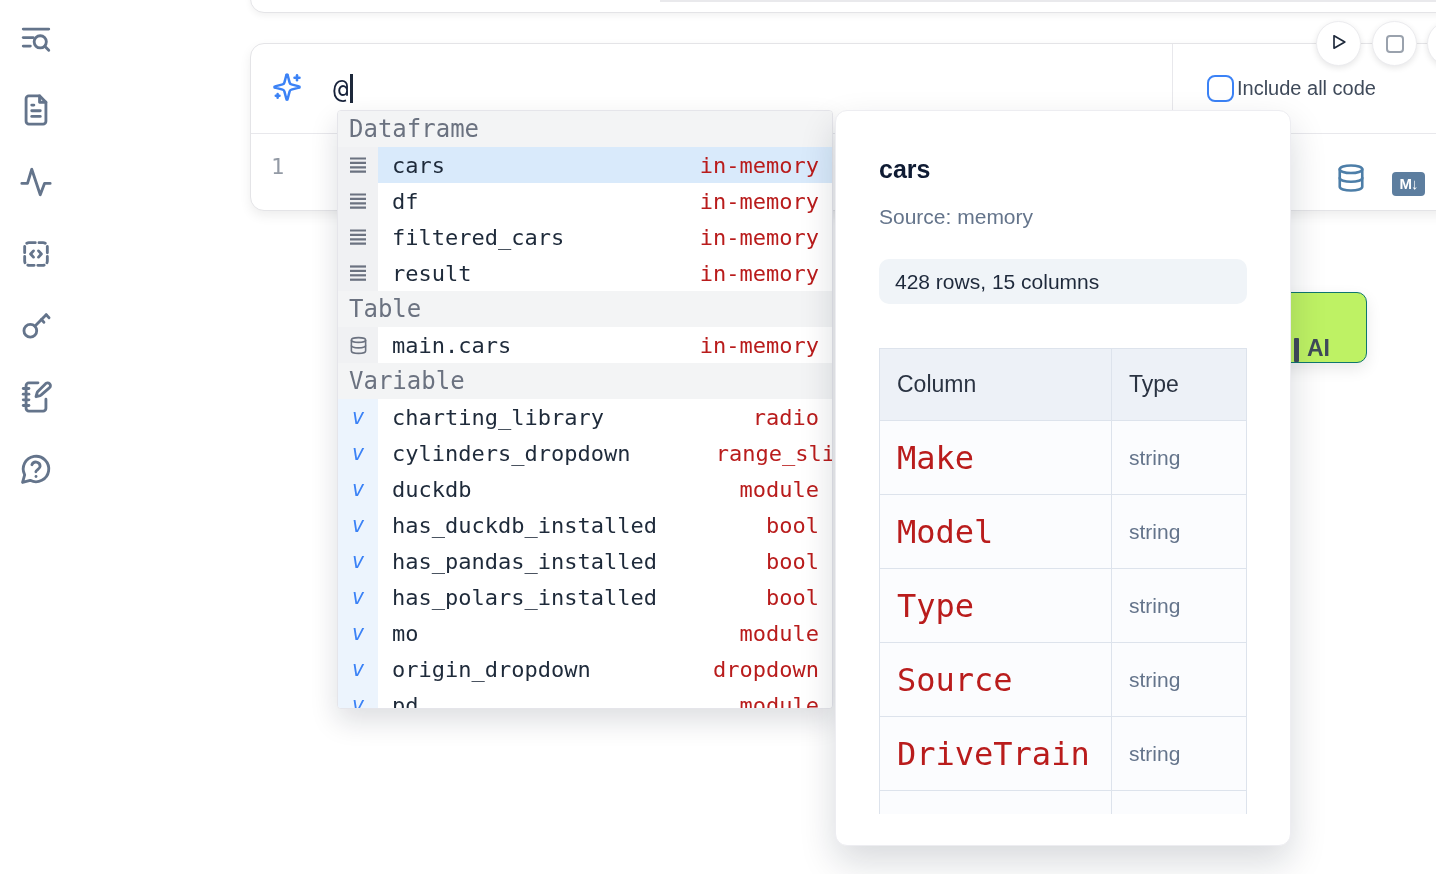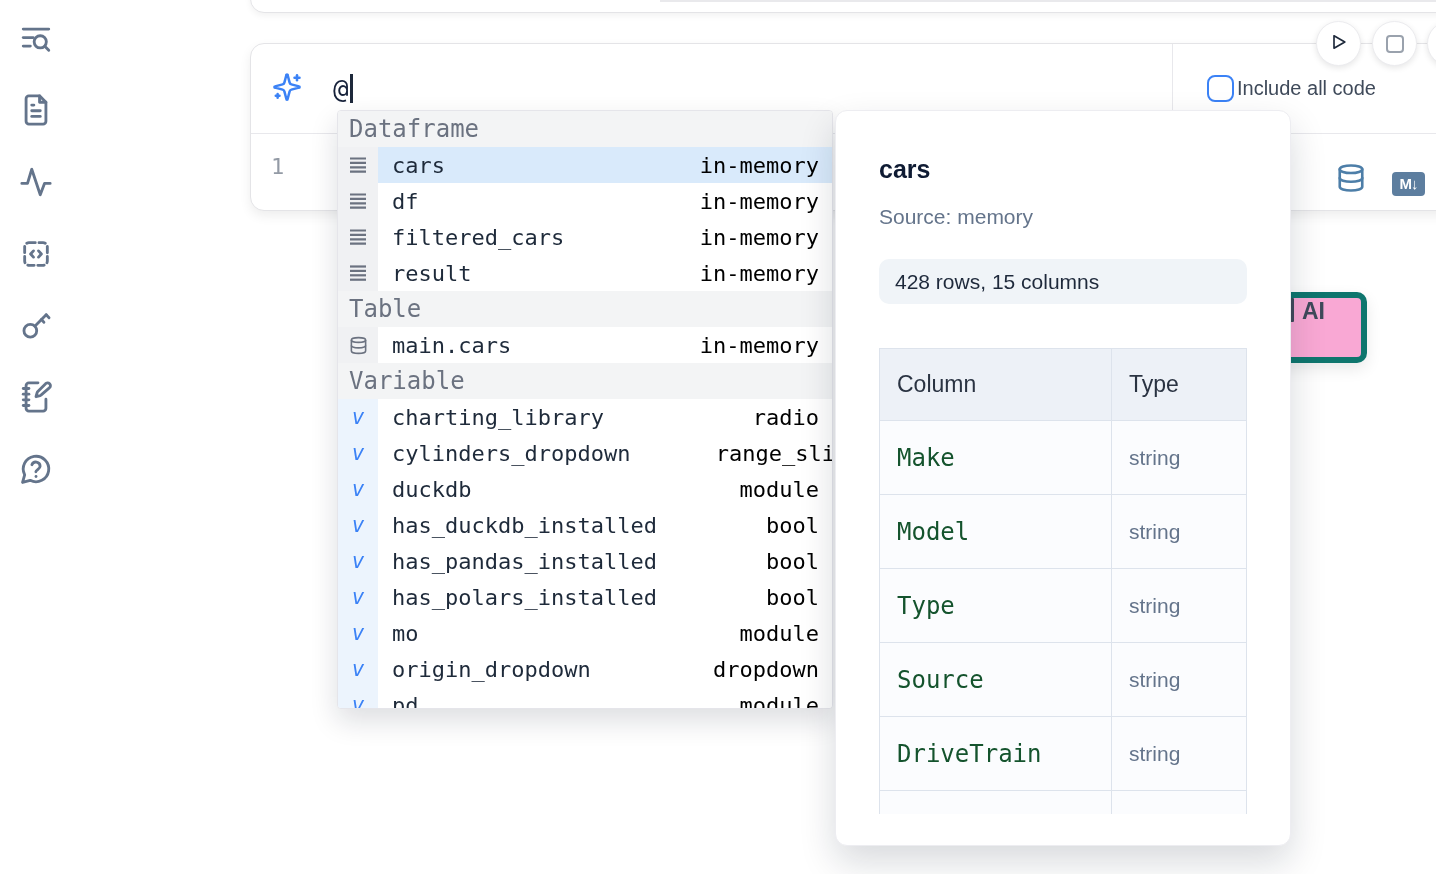--- a/index.html
+++ b/index.html
@@ -76,21 +76,21 @@
   .ac-row { display:flex; height:36px; cursor:pointer; }
   .ac-ico {
     width:40px; flex:none; display:flex; align-items:center; justify-content:center;
     background:#f0f1f3;
   }
   .ac-ico.blue { background:#ecf4fd; }
   .var-v { font-style:italic; color:#3b82f6; font-size:21px; font-family:"DejaVu Sans Mono", monospace; }
   .ac-body { flex:1; display:flex; align-items:center; justify-content:space-between; background:#fff; min-width:0; }
   .ac-row.selected .ac-body { background:#d9eafb; }
   .ac-name { padding-left:14px; font-size:22px; color:#1e2a3a; white-space:nowrap; }
-  .ac-type { font-size:22px; color:#000000; padding-right:13px; white-space:nowrap;margin-left:19px; }
+  .ac-type { font-size:22px; color:#b91c1c; padding-right:13px; white-space:nowrap;margin-left:19px; }
   .ac-type.clipped { padding-right:0; margin-right:-3px; }
 
   
   .popup {
     position:absolute; left:835px; top:110px; width:456px; height:736px;
     background:#fff; border:1px solid #ededf1; border-radius:12px;
     box-shadow:0 16px 36px rgba(15,23,42,0.16); z-index:30;
   }
   .popup-title { position:absolute; left:43px; top:44px; font-size:25px; font-weight:bold; color:#0f1b33; }
   .popup-source { position:absolute; left:43px; top:94px; font-size:21px; color:#64748b; }
@@ -101,29 +101,29 @@
   }
   .popup-tablewrap { position:absolute; left:43px; top:237px; width:369px; height:466px; overflow:hidden; }
   table.schema { border-collapse:collapse; width:368px; }
   table.schema th, table.schema td { border:1px solid #dde3ec; text-align:left; vertical-align:middle; }
   table.schema th {
     background:#edf1f7; height:72px; font-size:23px; font-weight:normal; color:#2a3342;
     padding-left:17px;
   }
   table.schema th.col-name, table.schema td.col-name { width:232px; padding-left:17px; }
   table.schema td { background:#fbfcfe; height:74px; }
-  table.schema td.col-name { font-family:"DejaVu Sans Mono", monospace; font-size:24px; color:#14532d; }
+  table.schema td.col-name { font-family:"DejaVu Sans Mono", monospace; font-size:32px; color:#b91c1c; }
   table.schema td.col-type { font-size:21px; color:#64748b; padding-left:17px; }
 
   
   .ai-card {
     position:absolute; left:1240px; top:292px; width:127px; height:71px;
-    background:#f9a8d4; border:6px solid #0f766e; border-radius:10px;
+    background:#bef264; border:1px solid #0f766e; border-radius:10px;
     box-shadow:0 6px 16px rgba(0,0,0,0.09); z-index:25;
-    display:flex; align-items:flex-start; justify-content:flex-end; padding-right:36px;
+    display:flex; align-items:flex-end; justify-content:flex-end; padding-right:36px;
   }
   .ai-card .frag-bar { width:5px; height:24px; background:#3f4a5a; border-radius:1px; margin-right:8px; }
   .ai-card .ai-label { font-size:23px; font-weight:bold; color:#3f4a5a; }
 </style>
 </head>
 <body>
 
 <div class="side-icon" style="top:22px"><span><svg viewBox="0 0 24 24" fill="none" stroke="#64748b" stroke-width="2" stroke-linecap="round" stroke-linejoin="round">
         <path d="M21 5H3"></path>
         <path d="M10 11H3"></path>

